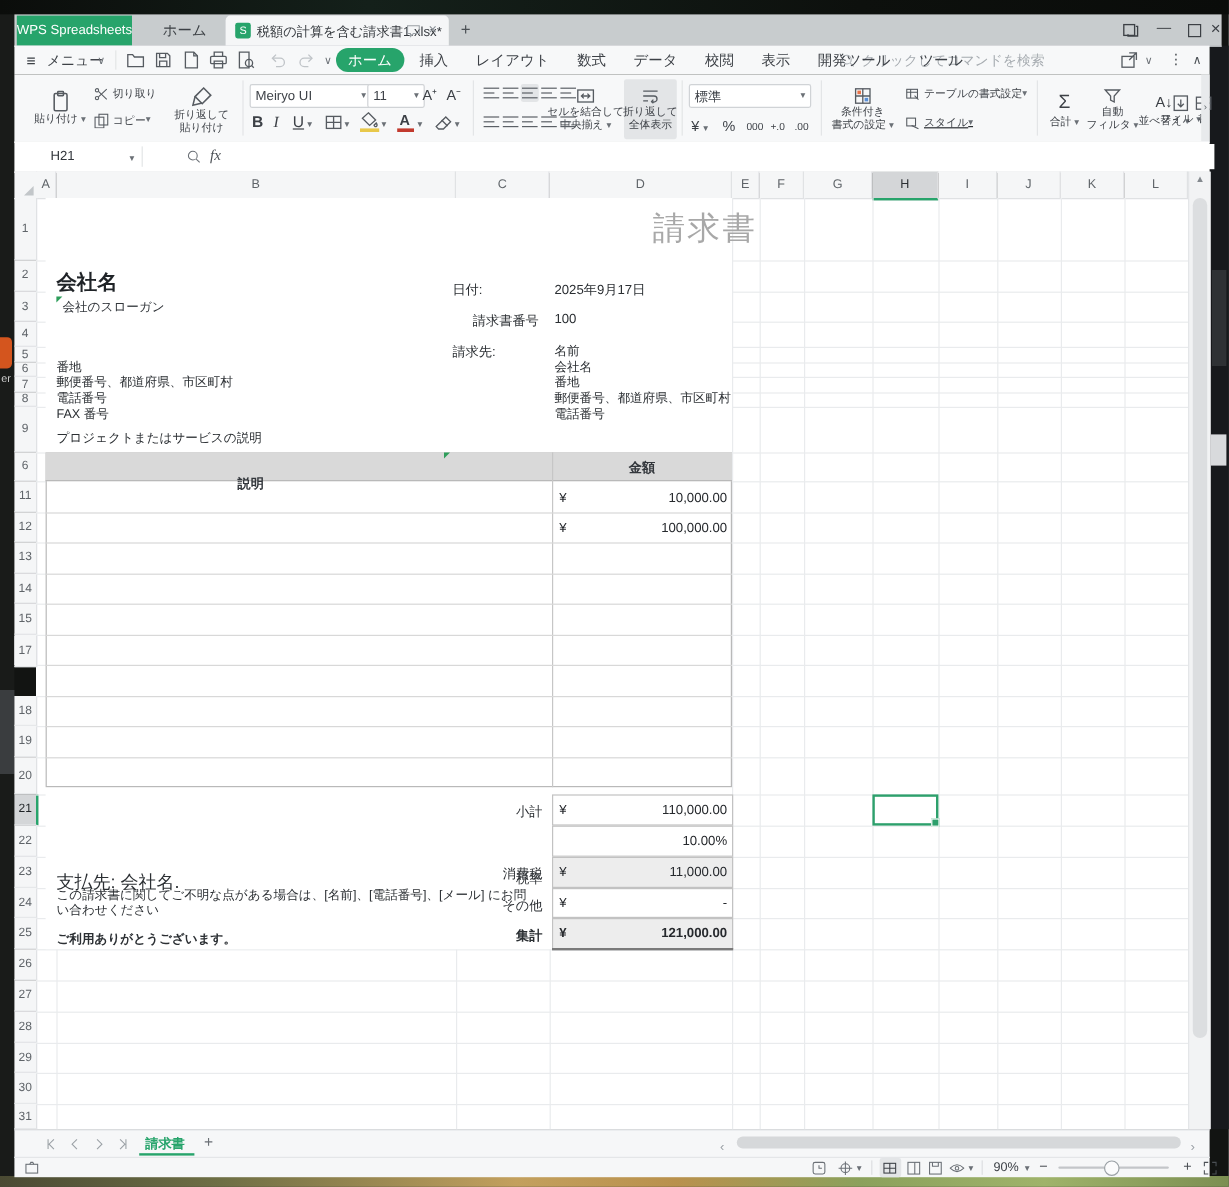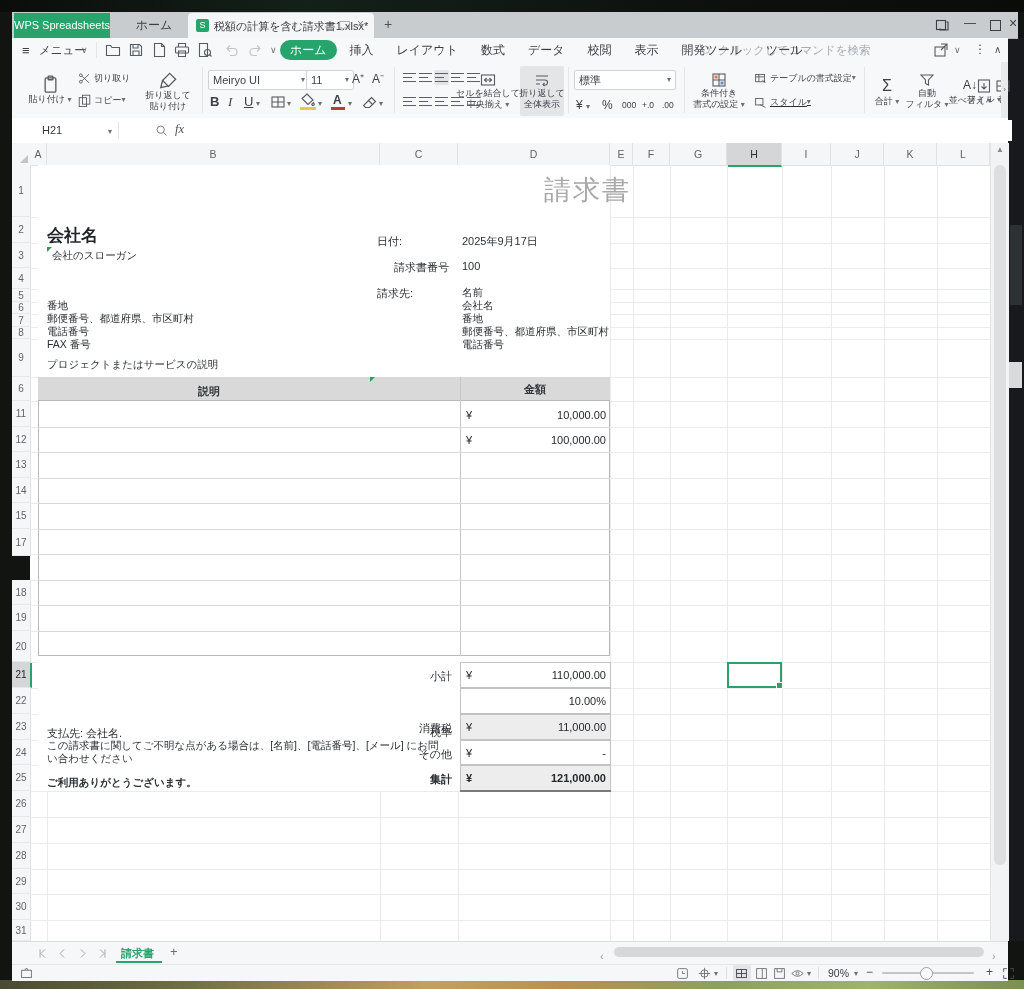--- a/index.html
+++ b/index.html
@@ -204,20 +204,25 @@
       </symbol>
     <symbol id="s-chevlast" viewBox="0 0 16 16">
         <path d="M5 3l5 5-5 5M11 3v10"></path>
       </symbol>
   </defs>
 </svg>
 
 <div id="app">
 
   <div id="desk-top"></div>
+  <div id="desk-left">
+    <div class="abs" style="left:0;top:269px;width:10px;height:26px;background:#d4551e;border-radius:0 4px 4px 0;"></div>
+    <div class="txt" style="left:1px;top:298px;font-size:9px;color:#cfcfcf;">er</div>
+    <div class="abs" style="left:0;top:563px;width:12px;height:70px;background:#3a3d3f;"></div>
+  </div>
   <div id="desk-right">
     <div class="abs" style="left:2px;top:187px;width:12px;height:80px;background:#2e3134;"></div>
     <div class="abs" style="left:1px;top:324px;width:13px;height:26px;background:#d8dadc;"></div>
   </div>
   <div id="desk-bottom"></div>
 
   <div id="titlebar">
     <div id="apptab">WPS Spreadsheets</div>
     <div id="hometab">ホーム</div>
     <div id="doctab">
@@ -575,21 +580,21 @@
       <div class="txt" style="left:462px;top:312px;z-index:3;font-size:10.5px;">番地</div>
       <div class="txt" style="left:462px;top:325px;z-index:3;font-size:10.5px;">郵便番号、都道府県、市区町村</div>
       <div class="txt" style="left:462px;top:338px;z-index:3;font-size:10.5px;">電話番号</div>
       <div class="txt" style="left:47px;top:299px;z-index:3;font-size:10.5px;">番地</div>
       <div class="txt" style="left:47px;top:312px;z-index:3;font-size:10.5px;">郵便番号、都道府県、市区町村</div>
       <div class="txt" style="left:47px;top:325px;z-index:3;font-size:10.5px;">電話番号</div>
       <div class="txt" style="left:47px;top:338px;z-index:3;font-size:10.5px;">FAX 番号</div>
       <div class="txt" style="left:47px;top:358px;z-index:3;font-size:10.5px;">プロジェクトまたはサービスの説明</div>
       <div class="abs" style="left:38px;top:377px;width:572px;height:279px;border:1px solid #b9b9b9;box-sizing:border-box;z-index:3;"></div>
       <div class="abs" style="left:38px;top:377px;width:572px;height:24px;background:#d9d9d9;border-bottom:1px solid #b9b9b9;box-sizing:border-box;z-index:3;"></div>
-      <div class="txt" style="left:38px;top:384px;width:342px;text-align:center;font-size:11px;font-weight:bold;color:#33373c;z-index:3;">説明</div>
+      <div class="txt" style="left:38px;top:396px;width:342px;text-align:center;font-size:11px;font-weight:bold;color:#33373c;z-index:3;">説明</div>
       <div class="txt" style="left:460px;top:382px;width:150px;text-align:center;font-size:11px;font-weight:bold;color:#33373c;z-index:3;">金額</div>
       <div class="cmark" style="left:370px;top:377px;z-index:3;"></div>
       <div class="abs" style="left:460px;top:377px;width:1px;height:279px;background:#c6c6c6;z-index:3;"></div>
       <div class="abs" style="left:38px;top:427px;width:572px;height:1px;background:#d8d8d8;z-index:3;"></div>
       <div class="amt" style="left:466px;top:409px;z-index:3;">¥</div>
       <div class="amt" style="right:418px;top:409px;z-index:3;">10,000.00</div>
       <div class="abs" style="left:38px;top:452px;width:572px;height:1px;background:#d8d8d8;z-index:3;"></div>
       <div class="amt" style="left:466px;top:434px;z-index:3;">¥</div>
       <div class="amt" style="right:418px;top:434px;z-index:3;">100,000.00</div>
       <div class="abs" style="left:38px;top:478px;width:572px;height:1px;background:#d8d8d8;z-index:3;"></div>
@@ -614,21 +619,21 @@
       <div class="abs" style="left:460px;top:740px;width:151px;height:25px;border:1px solid #c2c2c2;box-sizing:border-box;z-index:3;"></div>
       <div class="txt" style="right:572px;top:747px;font-size:11px;z-index:3;">その他</div>
       <div class="amt" style="left:466px;top:747px;z-index:3;">¥</div>
       <div class="amt" style="right:418px;top:747px;z-index:3;">-</div>
       <div class="abs" style="left:461px;top:765px;width:149px;height:26px;background:#ededed;z-index:3;"></div>
       <div class="abs" style="left:460px;top:765px;width:151px;height:26px;border:1px solid #c2c2c2;box-sizing:border-box;z-index:3;"></div>
       <div class="txt" style="right:572px;top:772px;font-size:11px;font-weight:bold;z-index:3;">集計</div>
       <div class="amt" style="left:466px;top:772px;font-weight:bold;z-index:3;">¥</div>
       <div class="amt" style="right:418px;top:772px;font-weight:bold;z-index:3;">121,000.00</div>
       <div class="abs" style="left:460px;top:790px;width:151px;height:2px;background:#7a7a7a;z-index:3;"></div>
-      <div class="txt" style="left:47px;top:726px;z-index:3;font-size:11px;">支払先: 会社名.</div>
+      <div class="txt" style="left:47px;top:726px;z-index:3;font-size:15px;">支払先: 会社名.</div>
       <div class="txt" style="left:47px;top:739px;z-index:3;font-size:10.5px;">この請求書に関してご不明な点がある場合は、[名前]、[電話番号]、[メール] にお問</div>
       <div class="txt" style="left:47px;top:752px;z-index:3;font-size:10.5px;">い合わせください</div>
       <div class="txt" style="left:47px;top:776px;z-index:3;font-size:10.5px;font-weight:bold;">ご利用ありがとうございます。</div>
     </div>
 
   <div class="abs" style="left:727px;top:662px;width:55px;height:26px;border:2px solid #2da06c;box-sizing:border-box;z-index:6;">
     <div class="abs" style="right:-3px;bottom:-3px;width:5px;height:5px;background:#2da06c;border:1px solid #fff;"></div>
   </div>
 
   <div id="vscroll">

